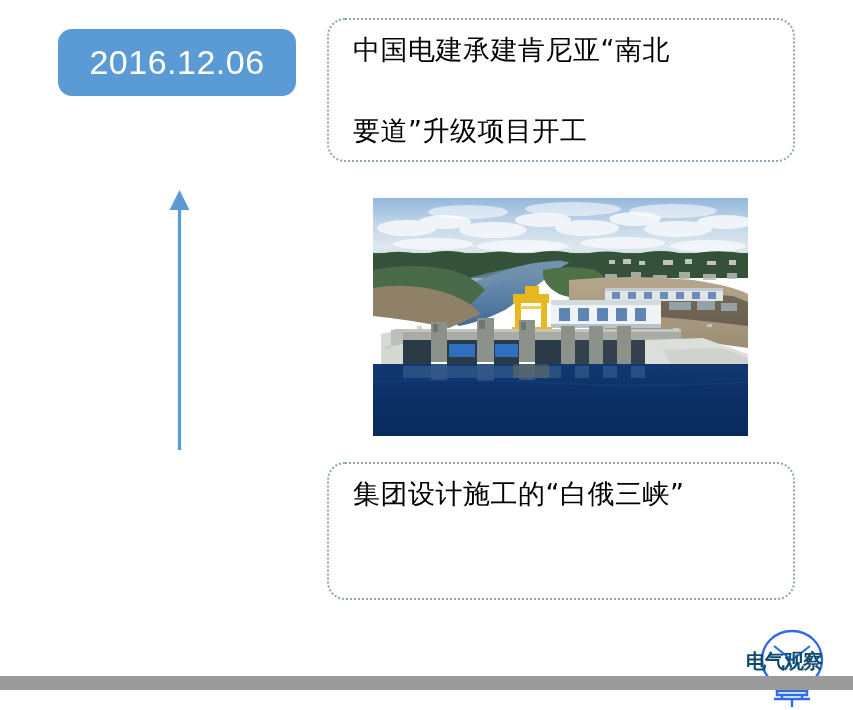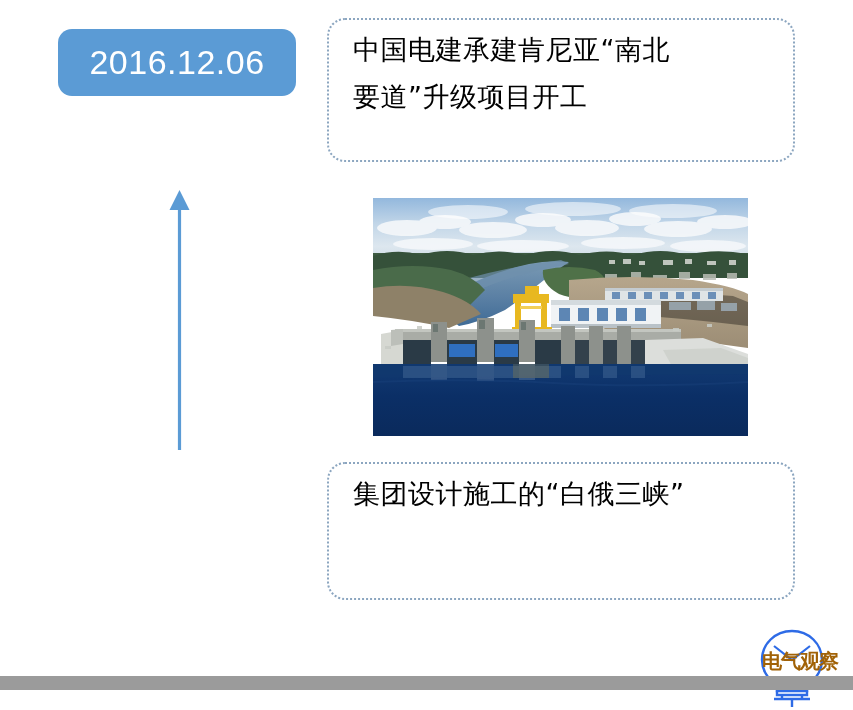--- a/index.html
+++ b/index.html
@@ -56,21 +56,21 @@
 
   
   .text-callout {
     position: absolute;
     border: 2px dotted #8CA6C0;
     border-radius: 18px;
     box-sizing: border-box;
     background: #ffffff;
     display: flex;
     flex-direction: column;
-    justify-content: flex-start;
+    justify-content: space-between;
     padding: 6px 22px 6px 24px;
   }
   .text-callout .line {
     font-family: "DejaVu Sans", "Liberation Sans", sans-serif;
     font-size: 27px;
     color: #000000;
     line-height: 1.75;
     letter-spacing: 0.5px;
     white-space: nowrap;
   }
@@ -125,24 +125,24 @@
     width: 96px;
     height: 84px;
   }
   #footer-logo-text {
     position: absolute;
     left: 746px;
     top: 648px;
     width: 92px;
     font-size: 20px;
     font-weight: bold;
-    color: #a16207;
+    color: #0c4a6e;
     font-family: Liberation Sans, sans-serif;
     letter-spacing: -1px;
-    text-align: right;
+    text-align: left;
     white-space: nowrap;
   }
   #footer-bar {
     position: absolute;
     left: 0;
     top: 676px;
     width: 853px;
     height: 14px;
     background: #9B9B9B;
   }

